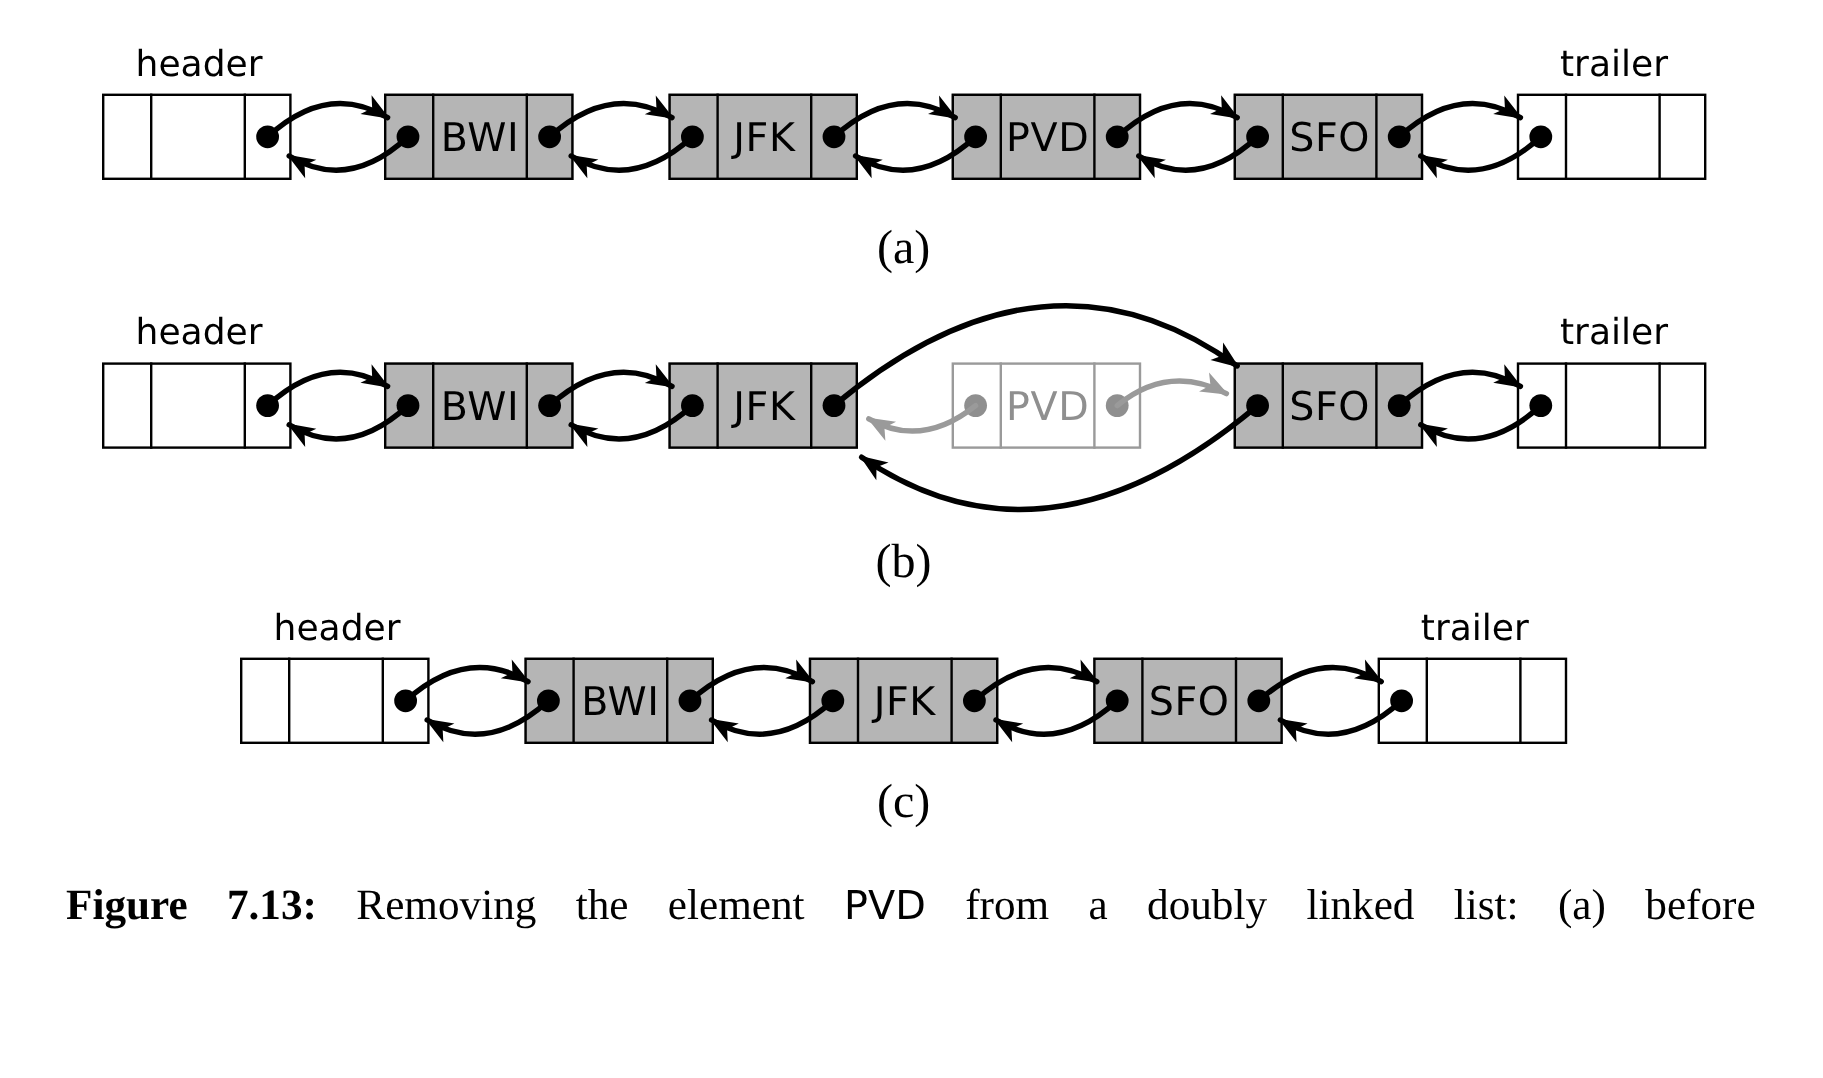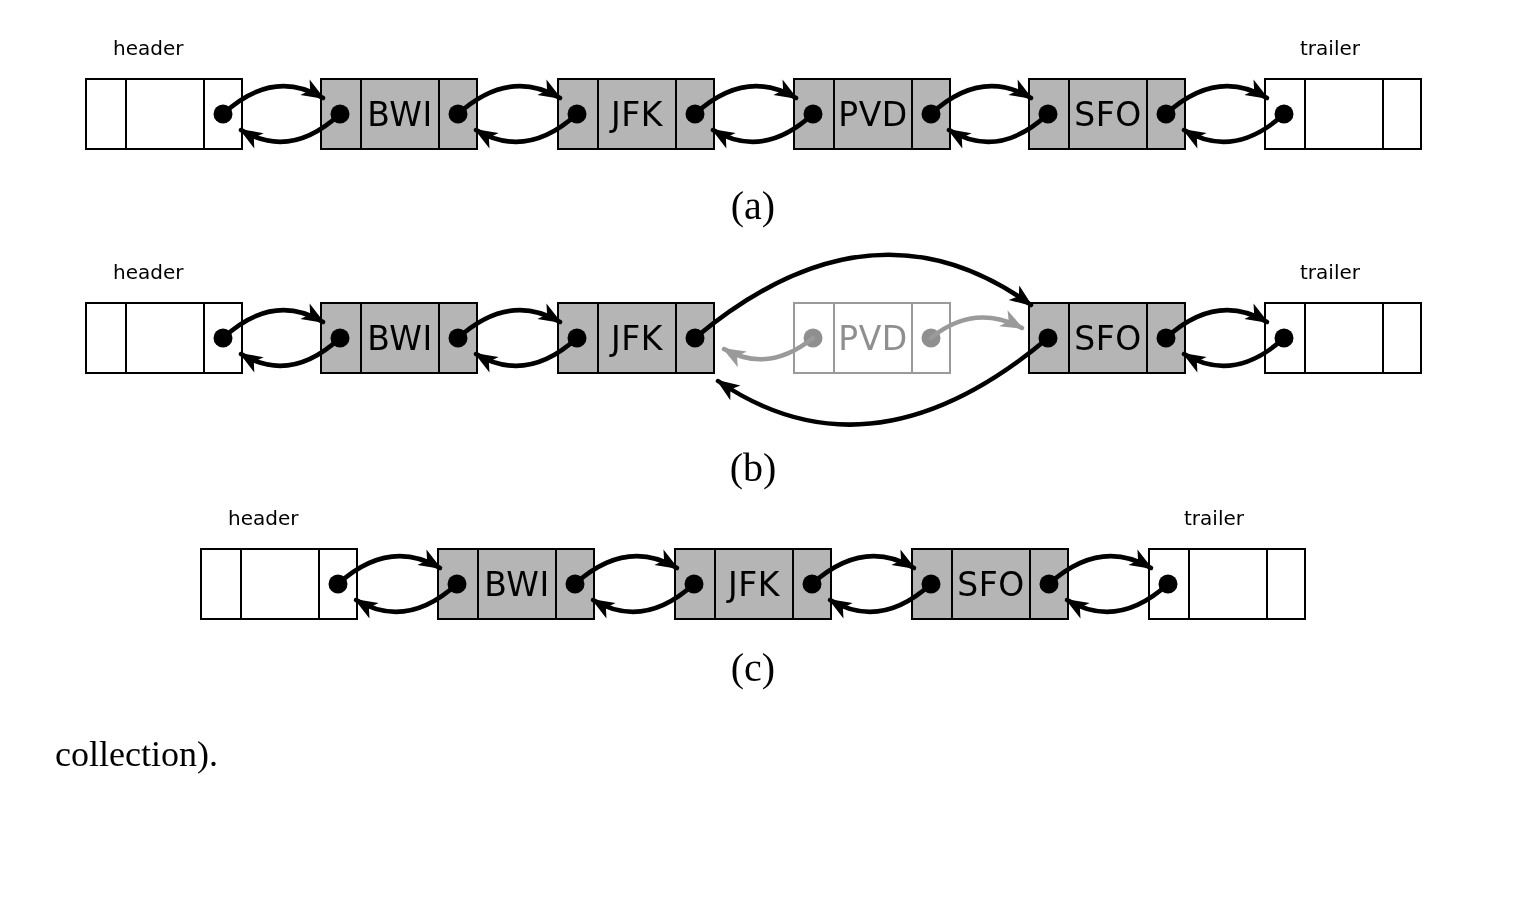--- a/index.html
+++ b/index.html
@@ -12,21 +12,21 @@
   .box.gray{background:var(--node-fill);}
   .box.ghost{border-color:var(--ghost);background:#fff;}
   .sep{position:absolute;top:-2px;bottom:-2px;width:0;border-left:2px solid var(--ink);}
   .sep.s1{left:38px;}
   .sep.s2{left:116px;}
   .ghost .sep{border-color:var(--ghost);}
   .mid{position:absolute;left:40px;top:0;width:76px;height:100%;
        display:flex;align-items:center;justify-content:center;
        font-size:33px;color:var(--ink);letter-spacing:0.5px;white-space:nowrap;}
   .ghost .mid{color:var(--ghost-text);}
-  .ptr-label{position:absolute;font-size:20px;color:var(--ink);white-space:nowrap;}
+  .ptr-label{position:absolute;font-size:30px;color:var(--ink);white-space:nowrap;}
   .tag{position:absolute;font-family:"Liberation Serif",serif;font-size:40px;color:var(--ink);
        transform:translateX(-50%);white-space:nowrap;}
   #overlay{position:absolute;left:0;top:0;pointer-events:none;}
   .caption{position:absolute;left:55px;top:728px;width:1408px;margin:0;
            font-family:"Liberation Serif",serif;font-size:36px;line-height:53px;color:var(--ink);}
   .cap-line{display:block;}
   .cap-just{text-align:justify;text-align-last:justify;}
   .pvd-sans{font-family:"DejaVu Sans",sans-serif;font-size:0.92em;}
   .figlabel{font-weight:bold;}
 </style>
@@ -187,16 +187,16 @@
       <path d="M 457 584 Q 406.5 630 356 600" fill="none" stroke="#000000" stroke-width="4.5" stroke-linecap="round" marker-end="url(#ah-black)"></path>
       <path d="M 575 584 Q 626 538 677 568" fill="none" stroke="#000000" stroke-width="4.5" stroke-linecap="round" marker-end="url(#ah-black)"></path>
       <path d="M 694 584 Q 643.5 630 593 600" fill="none" stroke="#000000" stroke-width="4.5" stroke-linecap="round" marker-end="url(#ah-black)"></path>
       <path d="M 812 584 Q 863 538 914 568" fill="none" stroke="#000000" stroke-width="4.5" stroke-linecap="round" marker-end="url(#ah-black)"></path>
       <path d="M 931 584 Q 880.5 630 830 600" fill="none" stroke="#000000" stroke-width="4.5" stroke-linecap="round" marker-end="url(#ah-black)"></path>
       <path d="M 1049 584 Q 1100 538 1151 568" fill="none" stroke="#000000" stroke-width="4.5" stroke-linecap="round" marker-end="url(#ah-black)"></path>
       <path d="M 1168 584 Q 1117.5 630 1067 600" fill="none" stroke="#000000" stroke-width="4.5" stroke-linecap="round" marker-end="url(#ah-black)"></path>
     </svg>
 
   <p class="caption">
-    <span class="cap-line">collection).</span>
+    <span class="cap-line cap-just"><b class="figlabel">Figure 7.13:</b> <span>Removing the element</span> <span class="pvd-sans">PVD</span> <span>from a doubly linked list: (a) before</span></span>
   </p>
 
 </div>
 
 </body></html>

